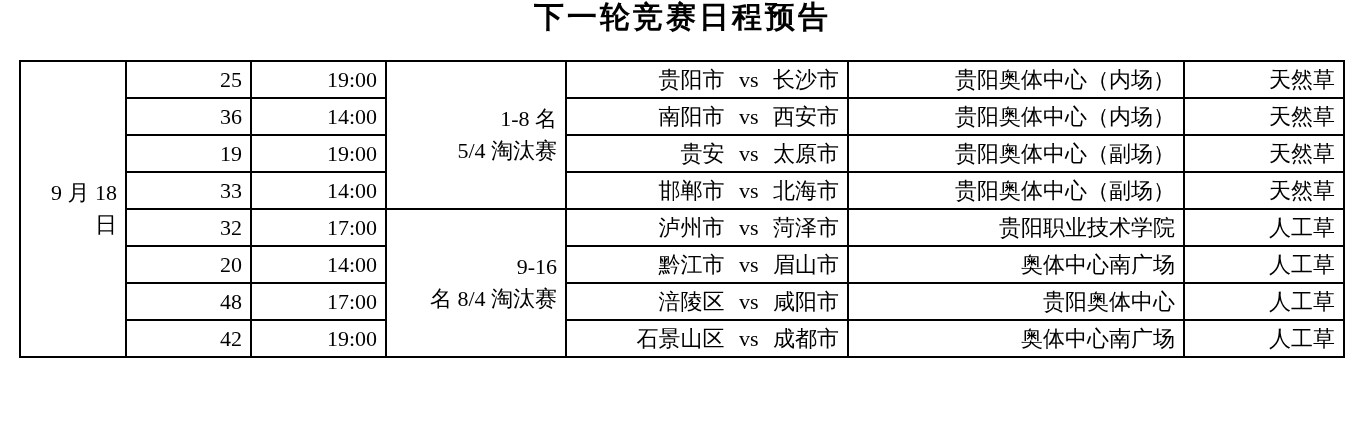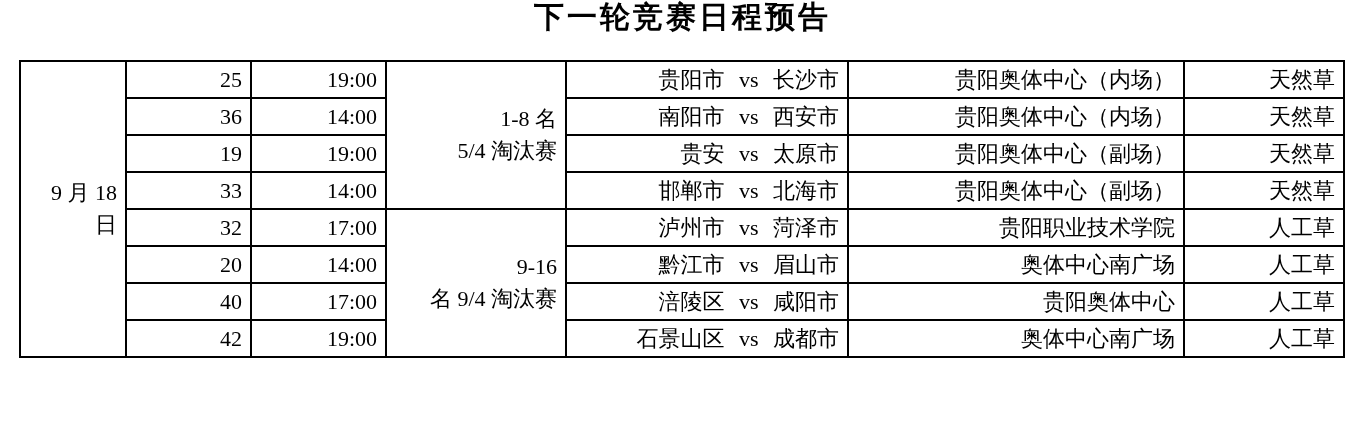--- a/index.html
+++ b/index.html
@@ -95,34 +95,34 @@
         <td class="c-no">33</td>
         <td class="c-time">14:00</td>
         <td class="c-match">邯郸市 vs 北海市</td>
         <td class="c-venue">贵阳奥体中心（副场）</td>
         <td class="c-grass">天然草</td>
       </tr>
       <tr>
         <td class="c-no">32</td>
         <td class="c-time">17:00</td>
         <td class="c-stage" rowspan="4">9-16
-名 9/4 淘汰赛</td>
+名 8/4 淘汰赛</td>
         <td class="c-match">泸州市 vs 菏泽市</td>
         <td class="c-venue">贵阳职业技术学院</td>
         <td class="c-grass">人工草</td>
       </tr>
       <tr>
         <td class="c-no">20</td>
         <td class="c-time">14:00</td>
         <td class="c-match">黔江市 vs 眉山市</td>
         <td class="c-venue">奥体中心南广场</td>
         <td class="c-grass">人工草</td>
       </tr>
       <tr>
-        <td class="c-no">40</td>
+        <td class="c-no">48</td>
         <td class="c-time">17:00</td>
         <td class="c-match">涪陵区 vs 咸阳市</td>
         <td class="c-venue">贵阳奥体中心</td>
         <td class="c-grass">人工草</td>
       </tr>
       <tr>
         <td class="c-no">42</td>
         <td class="c-time">19:00</td>
         <td class="c-match">石景山区 vs 成都市</td>
         <td class="c-venue">奥体中心南广场</td>

